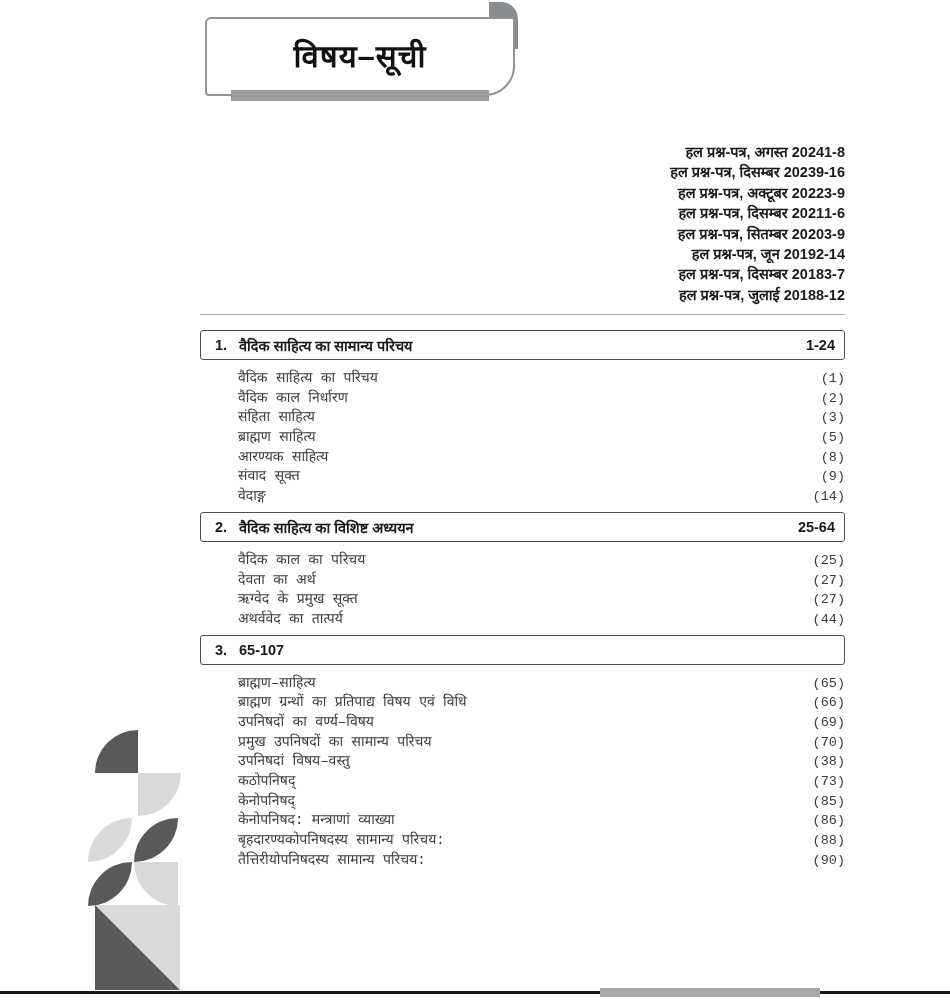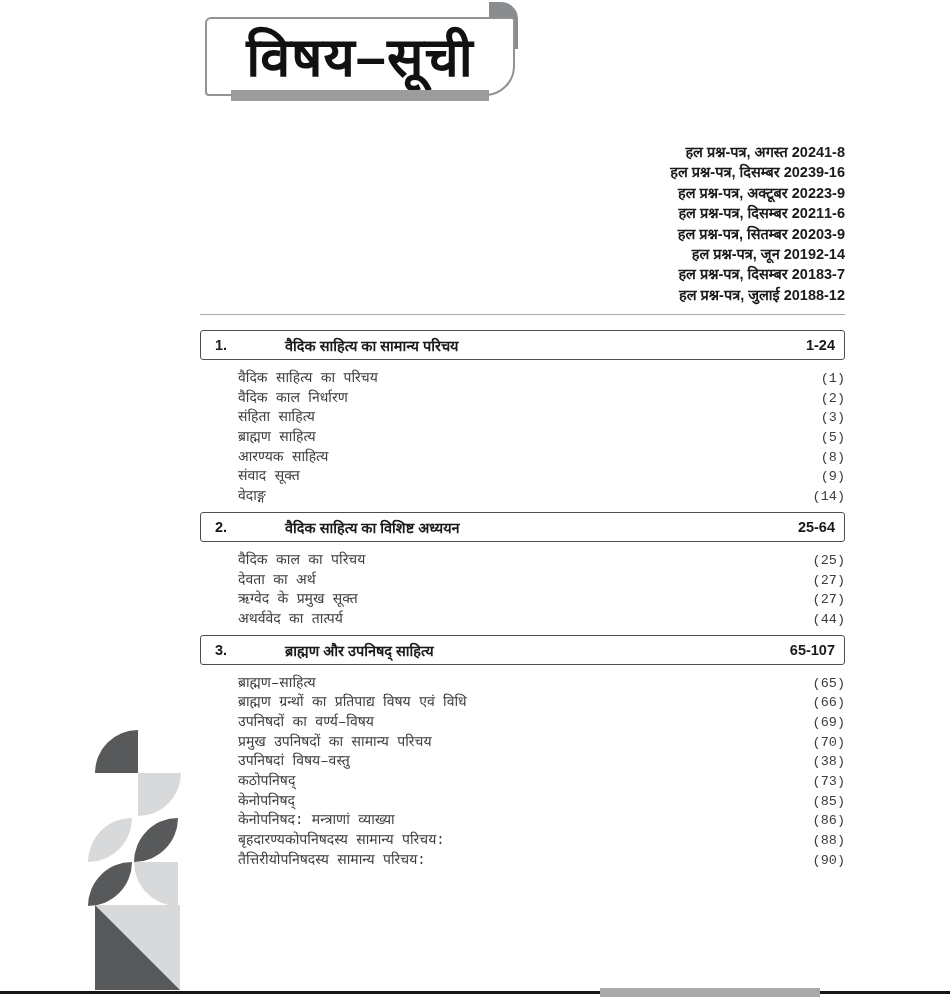--- a/index.html
+++ b/index.html
@@ -10,40 +10,40 @@
   html,body{background:#fff;}
   body{font-family:"Liberation Sans","DejaVu Sans",sans-serif;}
   .page{position:relative; width:950px; height:1000px; background:#fff; overflow:hidden;}
 
   
   .hdr-curl{position:absolute; left:489px; top:2px; width:29px; height:47px;
     background:var(--curl); border-radius:0 17px 0 3px;}
   .hdr-box{position:absolute; left:205px; top:17px; width:310px; height:79px;
     background:#fff; border:2px solid #909294; border-radius:6px 3px 30px 4px;
     display:flex; align-items:center; justify-content:center; z-index:2;}
-  .hdr-title{font-size:54px; font-weight:700; color:#111; letter-spacing:1px; line-height:1;}
+  .hdr-title{font-size:31px; font-weight:700; color:#111; letter-spacing:1px; line-height:1;}
   .hdr-bar{position:absolute; left:231px; top:90px; width:258px; height:11px;
     background:var(--bar); z-index:3;}
 
   
   .papers{position:absolute; left:200px; top:141px; width:645px;}
   .paper-row{display:flex; justify-content:flex-end; align-items:baseline;
     height:20.4px; font-size:14.5px; font-weight:700; color:var(--ink);}
   .paper-label{padding-left:15px;}
 
   
   .divider{position:absolute; left:200px; top:314px; width:645px; height:1px; background:var(--rule);}
 
   
   .sections{position:absolute; left:200px; top:330px; width:645px;}
   .section-box{display:flex; align-items:center; height:30px; border:1.2px solid var(--boxborder);
     border-radius:3px; background:#fff; font-size:14.5px; font-weight:700; color:var(--ink);
     padding:0 9px 0 14px; margin-bottom:7px;}
   .section-number{width:24px;}
-  .section-title{flex:1;margin-left:46px;}
+  .section-title{flex:1;}
   .section-items{margin-bottom:7px;}
   .toc-item{display:flex; justify-content:space-between; align-items:baseline;
     height:19.7px; font-size:14px; font-weight:400; color:var(--subink);font-family:Liberation Mono, monospace;}
   .toc-item-label{padding-left:38px;}
   .toc-item-page{font-size:13.5px;}
 
   
   .deco{position:absolute; left:88px; top:728px; width:94px; height:262px;}
   .deco div{position:absolute;}
   .q-dark-tl{left:7px; top:2px; width:43px; height:43px; background:var(--dark); border-radius:100% 0 0 0;}
@@ -189,21 +189,20 @@
   <div class="toc-item">
     <span class="toc-item-label">अथर्ववेद का तात्पर्य</span>
     <span class="toc-item-page">(44)</span>
   </div>
 </div>
   </section>
 
   <section>
     <div class="section-box">
       <span class="section-number">3.</span>
-      <span class="section-title">ब्राह्मण और उपनिषद् साहित्य</span>
       <span class="section-pages">65-107</span>
     </div>
     <div class="section-items">
   <div class="toc-item">
     <span class="toc-item-label">ब्राह्मण–साहित्य</span>
     <span class="toc-item-page">(65)</span>
   </div>
 
   <div class="toc-item">
     <span class="toc-item-label">ब्राह्मण ग्रन्थों का प्रतिपाद्य विषय एवं विधि</span>

